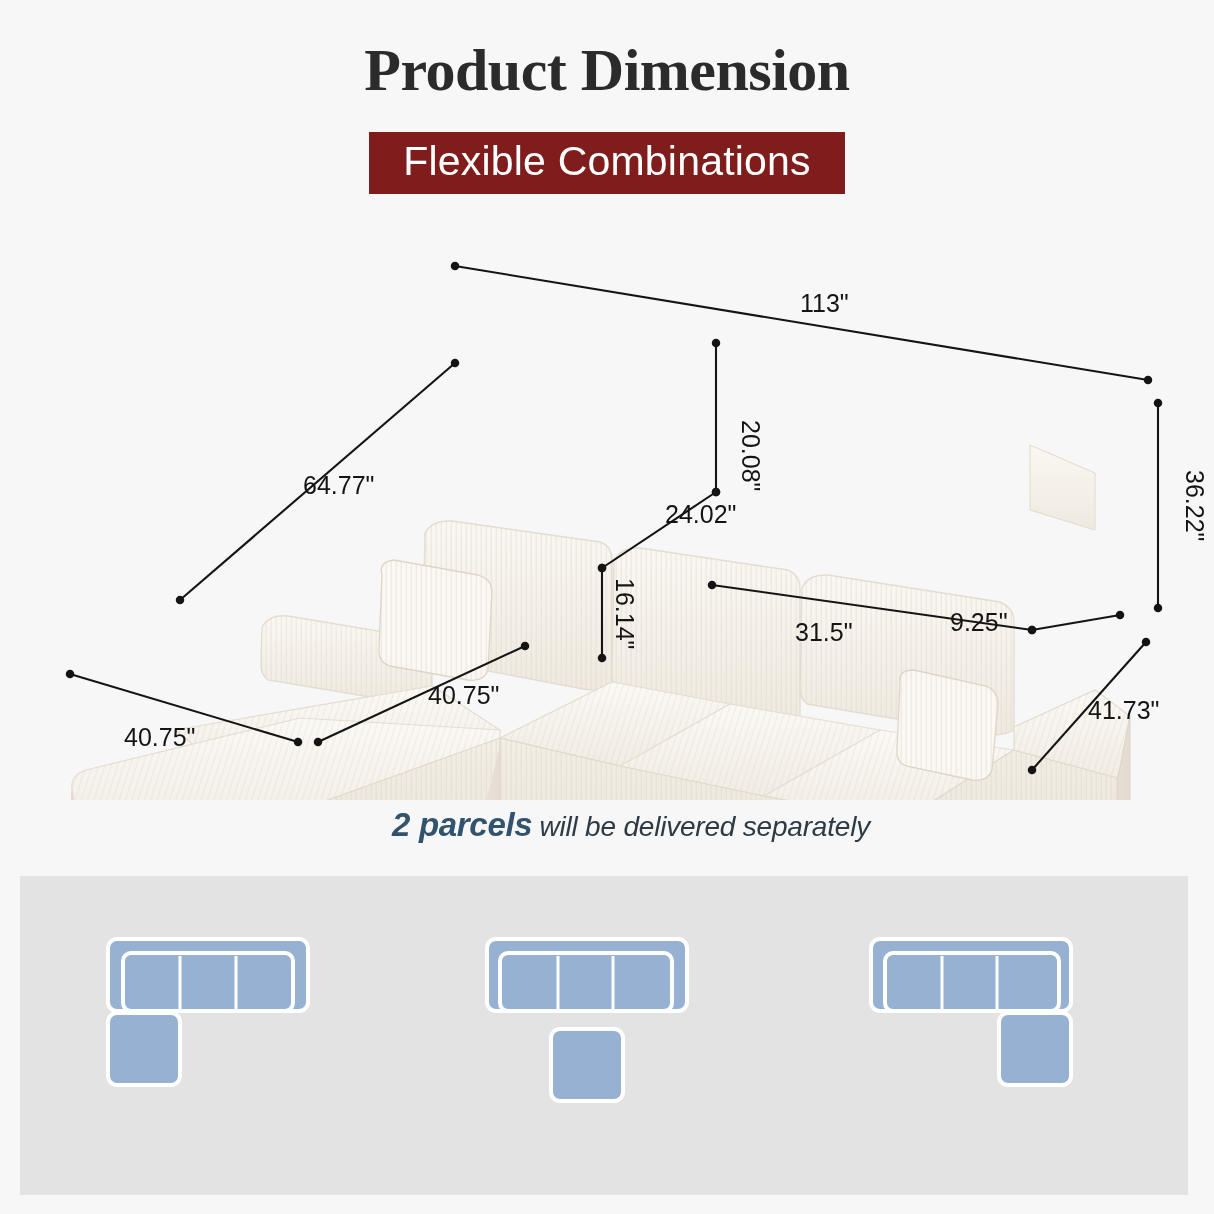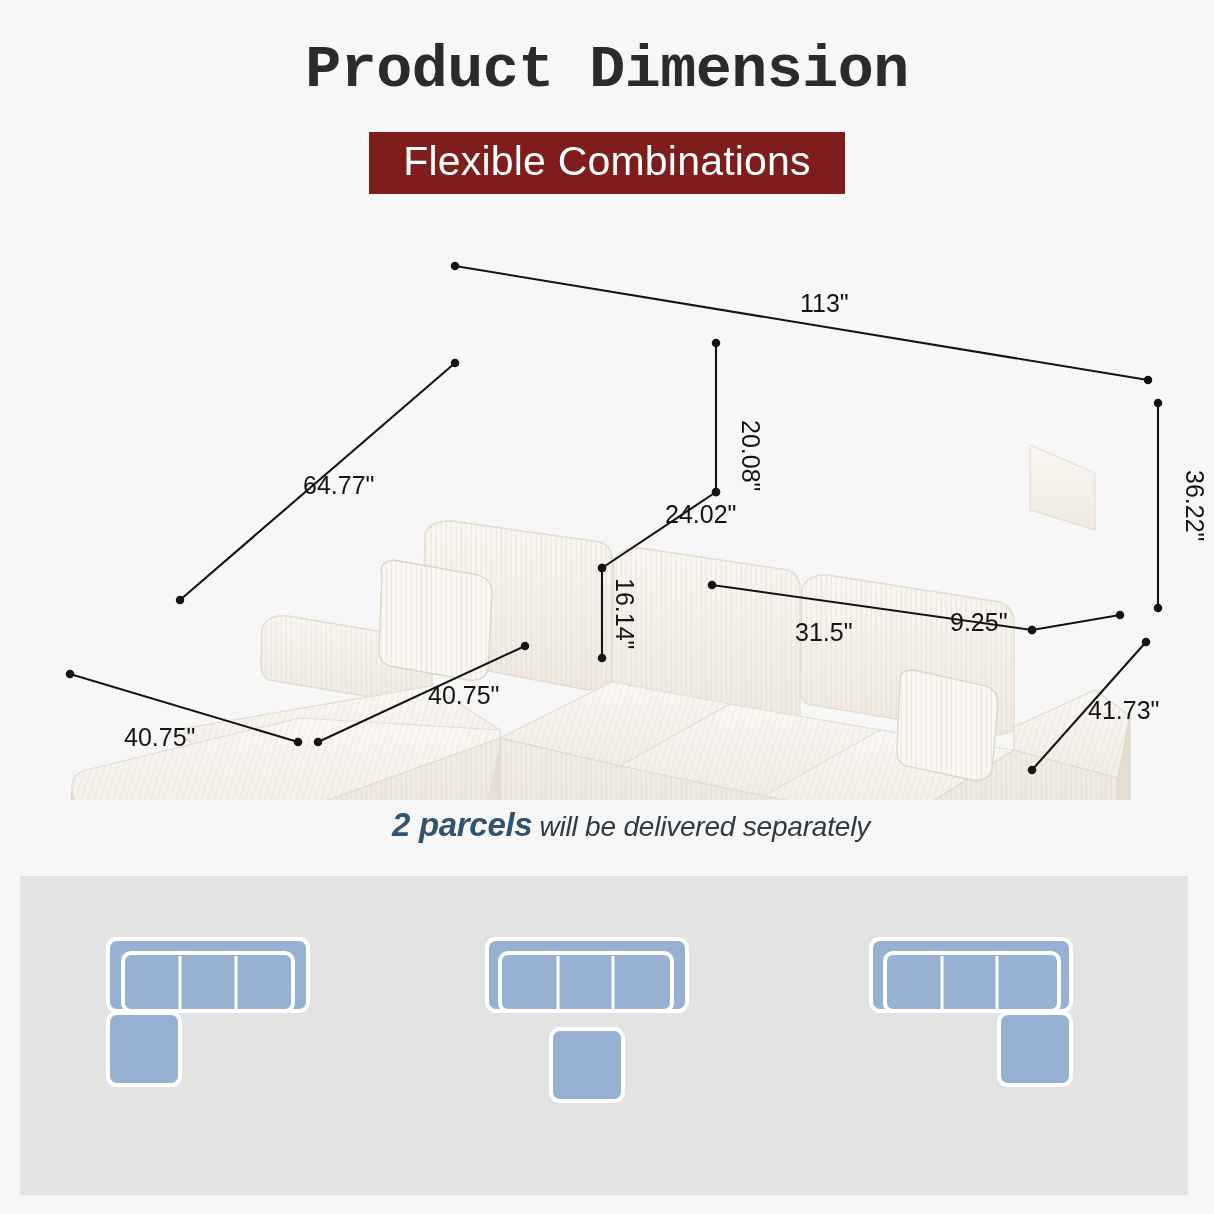--- a/index.html
+++ b/index.html
@@ -11,21 +11,21 @@
     position:relative;
   }
   .page{position:relative;width:1214px;height:1214px;}
 
   
   .title{
     position:absolute;left:0;top:36px;width:1214px;
     text-align:center;
     font-size:60px;font-weight:bold;letter-spacing:-0.5px;
     color:#2b2b2b;
-    font-family:Liberation Mono, monospace;
+    font-family:Liberation Serif, serif;
   }
   .badge-wrap{position:absolute;left:0;top:132px;width:1214px;text-align:center;}
   .badge{
     display:inline-block;
     background:#7f1d1d;
     color:#ffffff;
     font-size:41px;
     padding:9px 34px 12px 34px;
     line-height:1.0;
     letter-spacing:0.2px;

